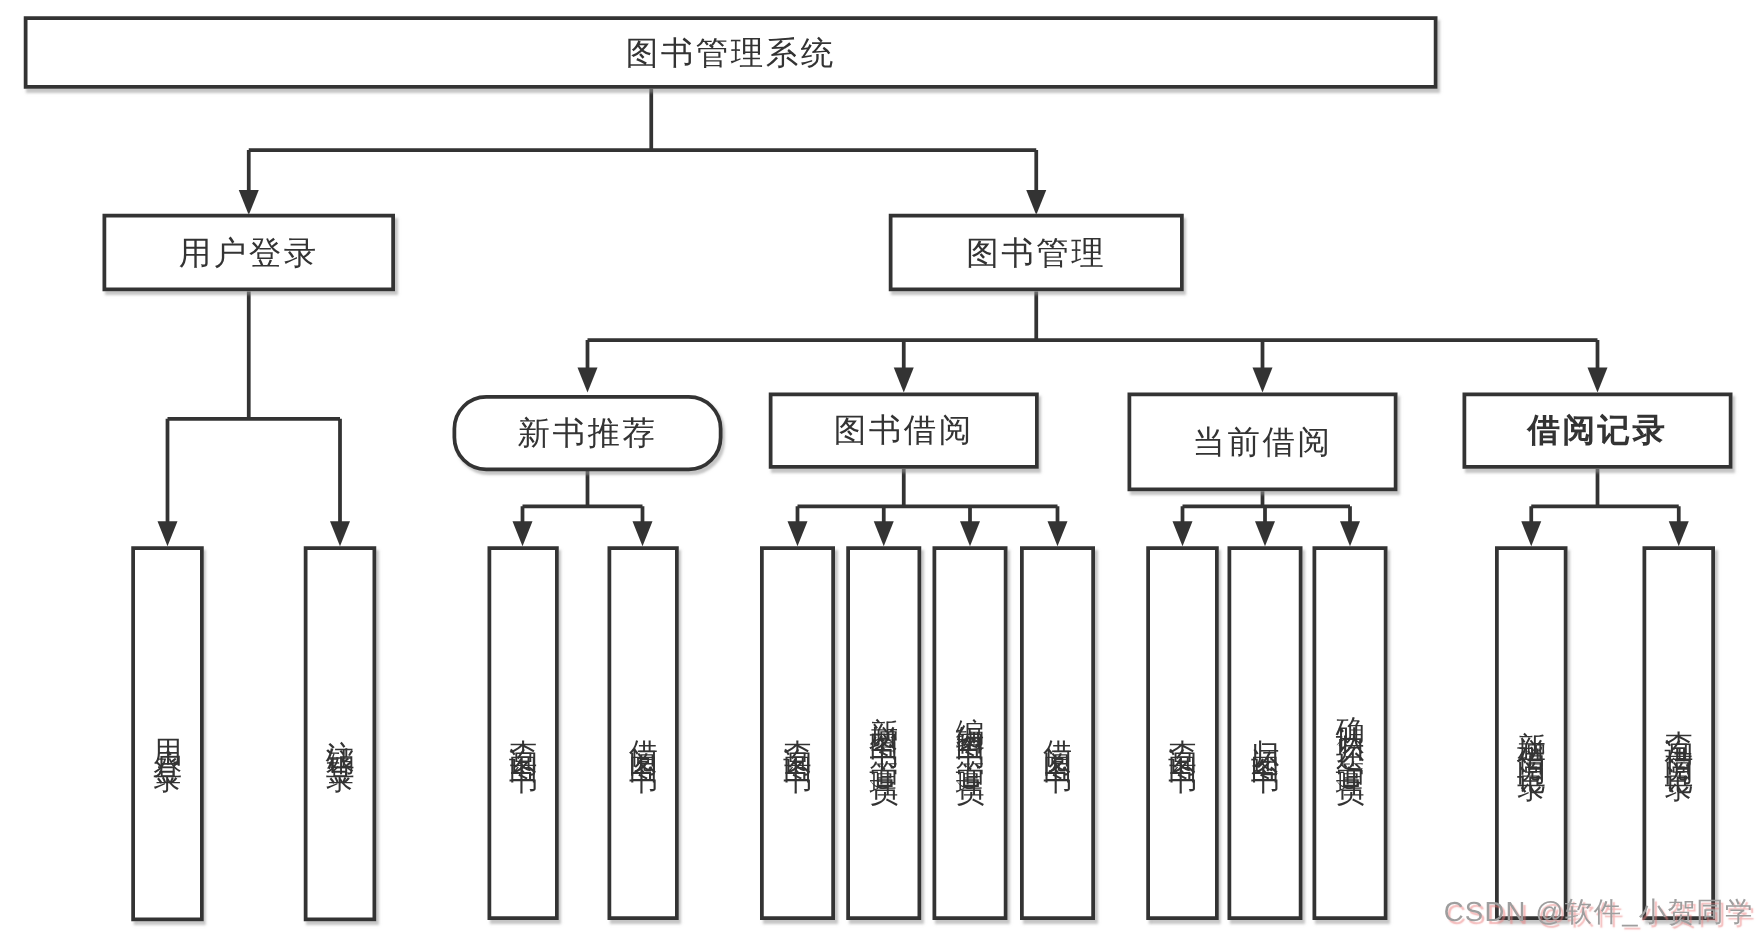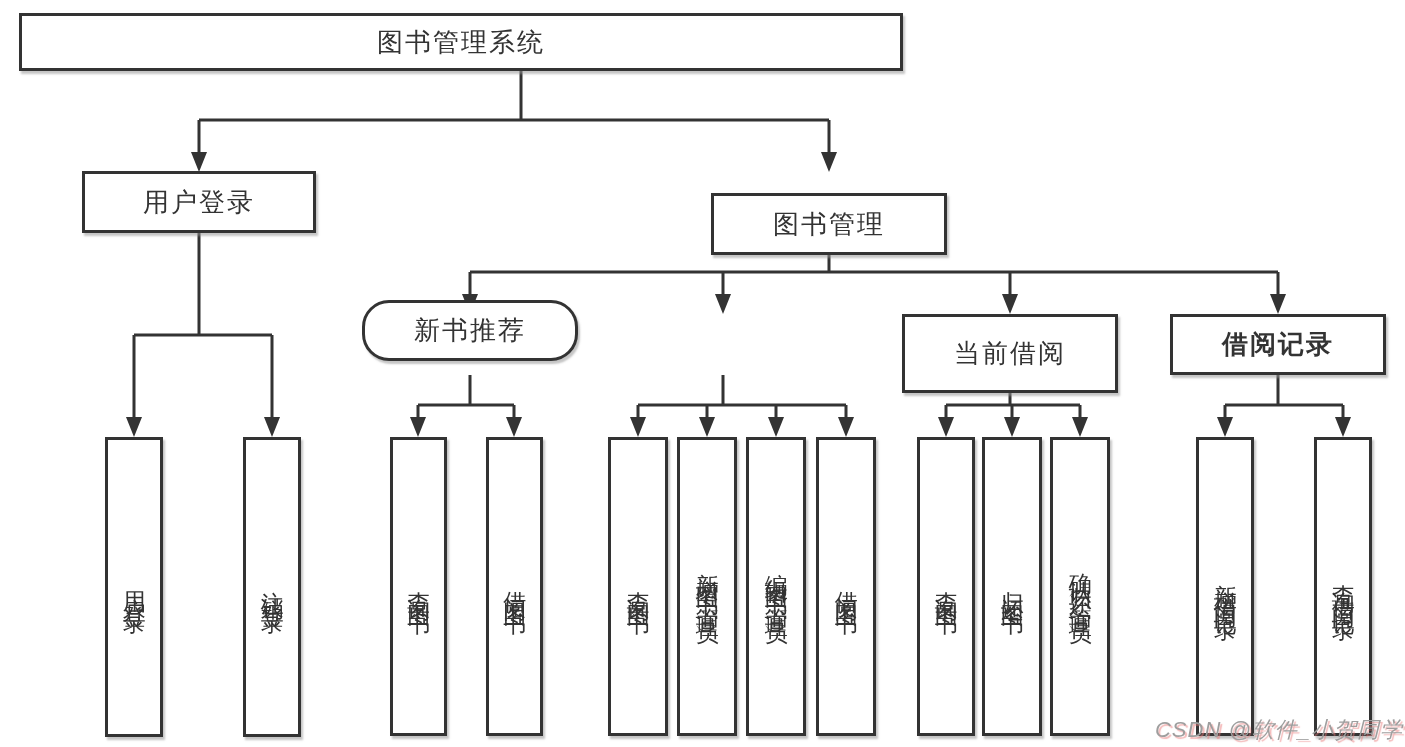--- a/index.html
+++ b/index.html
@@ -50,21 +50,20 @@
   }
   .watermark {
     position: absolute;
     right: 2px;
     bottom: 2px;
     z-index: 3;
     font-size: 22px;
     letter-spacing: 1px;
     color: #9e9e9e;
     text-shadow: 2px 2px 1px rgba(235,125,125,0.55);
-    font-style: italic;
   }
 </style>
 </head>
 <body>
 
 <div class="stage">
 
   <svg class="connectors" width="1405" height="747" viewBox="0 0 1405 747">
     <g>
       <path d="M521 70 V120 M199 120 H829 M199 120 V158 M829 120 V158"></path>
@@ -101,33 +100,36 @@
       <polygon points="1004,417 1020,417 1012,437"></polygon>
       <polygon points="1072,417 1088,417 1080,437"></polygon>
     </g>
     <g>
       <path d="M1278 375 V405 M1225 405 H1343 M1225 405 V423 M1343 405 V423"></path>
       <polygon points="1217,417 1233,417 1225,437"></polygon>
       <polygon points="1335,417 1351,417 1343,437"></polygon>
     </g>
   </svg>
 
-  <div class="node" style="left:19px;top:13px;width:884px;height:58px;">
+  <div class="node" style="left:19px;top:13px;width:1131px;height:58px;">
     <span>图书管理系统</span>
   </div>
 
   <div class="node" style="left:82px;top:171px;width:234px;height:62px;">
     <span>用户登录</span>
   </div>
-  <div class="node" style="left:711px;top:171px;width:236px;height:62px;margin-top:22px;">
+  <div class="node" style="left:711px;top:171px;width:236px;height:62px;">
     <span>图书管理</span>
   </div>
 
-  <div class="node" style="left:362px;top:300px;width:216px;height:61px;border-radius:27px;">
+  <div class="node" style="left:362px;top:316px;width:216px;height:61px;border-radius:27px;">
     <span>新书推荐</span>
+  </div>
+  <div class="node" style="left:615px;top:314px;width:216px;height:61px;">
+    <span>图书借阅</span>
   </div>
   <div class="node" style="left:902px;top:314px;width:216px;height:79px;">
     <span>当前借阅</span>
   </div>
   <div class="node" style="left:1170px;top:314px;width:216px;height:61px;font-weight:bold;">
     <span>借阅记录</span>
   </div>
 
   <div class="node vnode" style="left:105px;top:437px;width:58px;height:300px;">
     <span class="vtext">用户登录</span>

